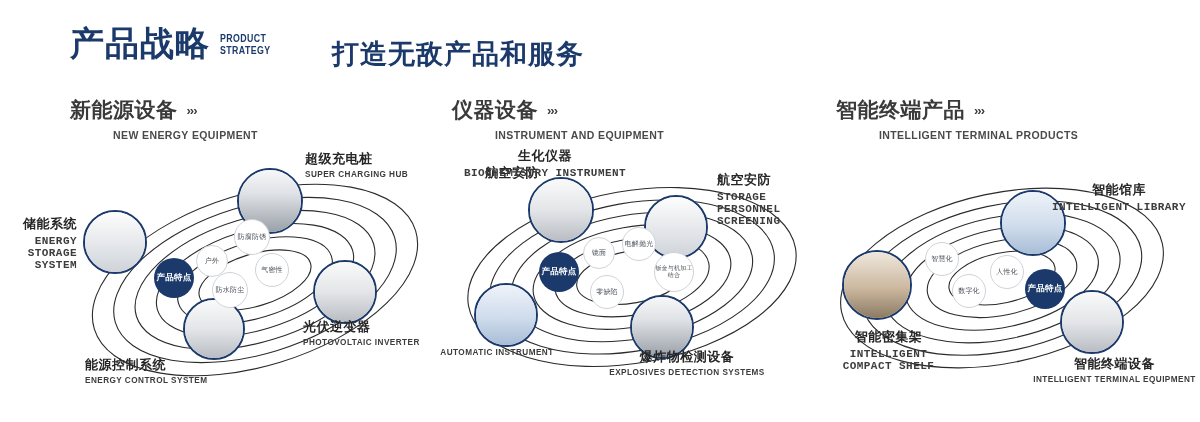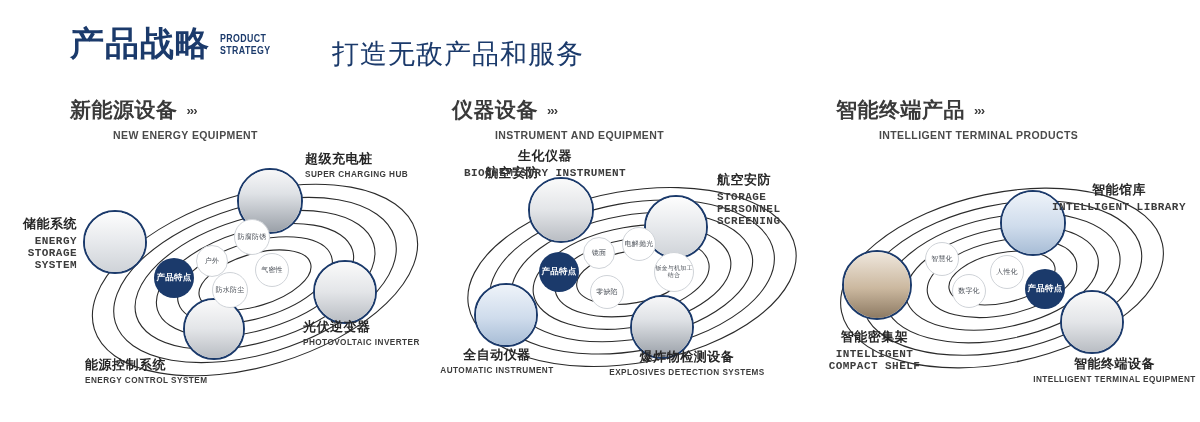--- a/index.html
+++ b/index.html
@@ -19,21 +19,21 @@
   }
   .brand-en {
     margin-left: 10px; margin-bottom: 3px;
     color: #1b3a6b; font-size: 11px; font-weight: 700;
     line-height: 1.08; letter-spacing: .5px;
     transform: scaleX(.80); transform-origin: left bottom;
   }
   .brand-en div { white-space: nowrap; }
   .headline {
     position: absolute; left: 332px; top: 36px;
-    font-size: 27px; font-weight: 400; color: #1b3a6b; letter-spacing: 1px;
+    font-size: 27px; font-weight: 700; color: #1b3a6b; letter-spacing: 1px;
   }
 
   
   .sec-head { position: absolute; }
   .sec-cn { font-size: 21px; font-weight: 700; color: #3a3a3a; letter-spacing: .5px; display:flex; align-items:center; }
   .chev { margin-left: 9px; color:#3a3a3a; font-size: 13px; letter-spacing: -1px; font-weight:700; }
   .sec-en { margin-top: 5px; font-size: 10.5px; font-weight: 700; color:#4a4a4a; letter-spacing: .4px; padding-left: 43px; }
 
   
   .cluster { position: absolute; }
@@ -221,21 +221,20 @@
     </div>
     <div class="lbl sm" style="left:285px; top:16px; width:110px;">
       <div class="cn">航空安防</div>
       <div class="en" style="white-space:normal;">STORAGE PERSONNEL SCREENING</div>
     </div>
     <div class="lbl c" style="left:175px; top:193px; width:160px;">
       <div class="cn">爆炸物检测设备</div>
       <div class="en">EXPLOSIVES DETECTION SYSTEMS</div>
     </div>
     <div class="lbl c" style="left:-5px; top:191px; width:140px;">
-      <div class="cn">全自动仪器</div>
       <div class="en">AUTOMATIC INSTRUMENT</div>
     </div>
   </div>
 
   <div class="cluster" style="left:812px; top:160px; width:390px; height:230px;">
 
     <svg class="rings" width="390" height="230" viewBox="0 0 390 230">
       <g transform="rotate(-12 190 118)" fill="none" stroke="#2b2b2b" stroke-width="1.1">
         <ellipse cx="190" cy="118" rx="54" ry="25"></ellipse>
         <ellipse cx="190" cy="118" rx="76" ry="37"></ellipse>
@@ -271,19 +270,19 @@
     </div>
 
     <div class="lbl sm" style="left:240px; top:21px;text-align:center;">
       <div class="cn">智能馆库</div>
       <div class="en">INTELLIGENT LIBRARY</div>
     </div>
     <div class="lbl c" style="left:215px; top:195px; width:175px;">
       <div class="cn">智能终端设备</div>
       <div class="en">INTELLIGENT TERMINAL EQUIPMENT</div>
     </div>
-    <div class="lbl c sm" style="left:5px; top:168px; width:115px;">
+    <div class="lbl c sm" style="left:19px; top:168px; width:115px;">
       <div class="cn">智能密集架</div>
       <div class="en" style="white-space:normal;">INTELLIGENT COMPACT SHELF</div>
     </div>
   </div>
 
 </div>
 
 </body></html>

